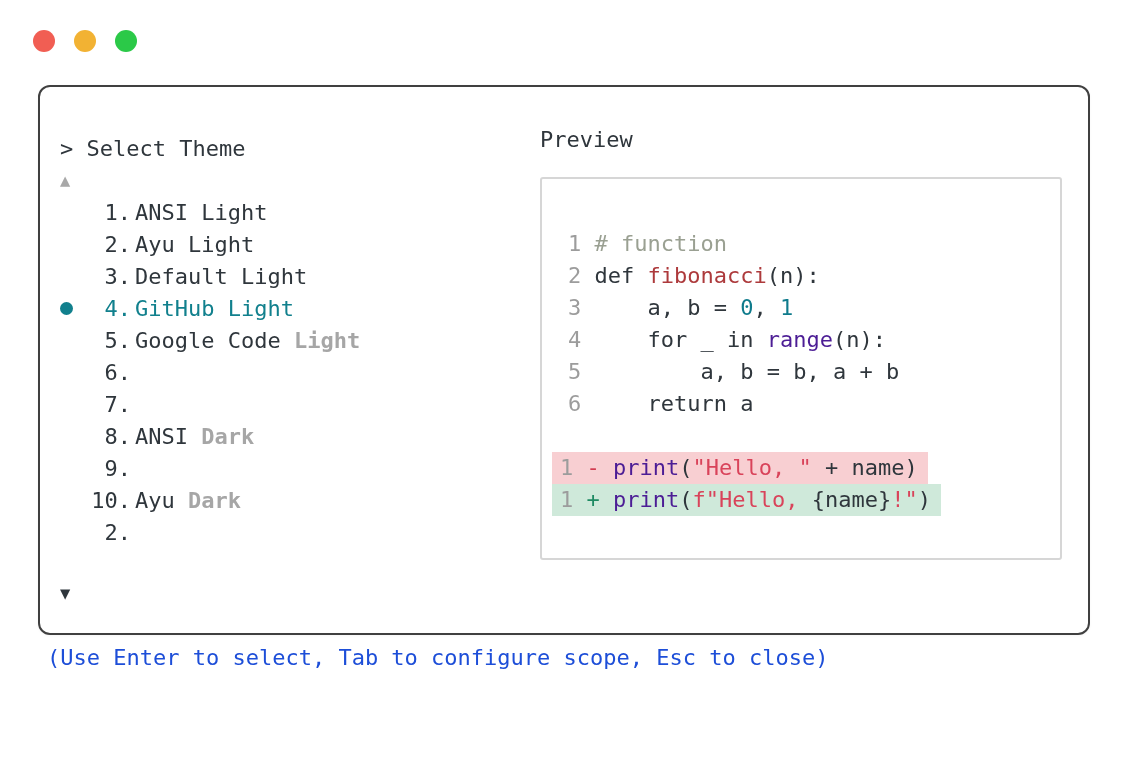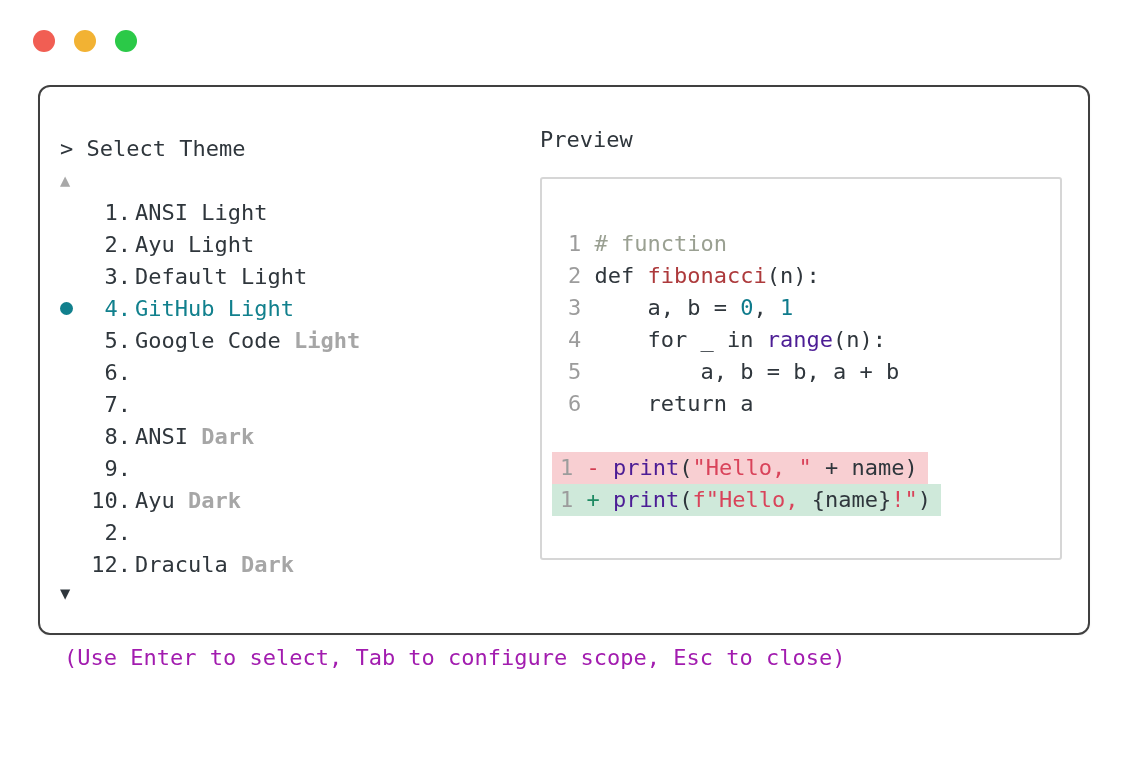--- a/index.html
+++ b/index.html
@@ -22,22 +22,22 @@
   .scroll-down{position:absolute;left:20px;top:490px;height:32px;line-height:32px;
                font-size:17px;color:#2f363c;}
   .theme-list{position:absolute;left:20px;top:109px;}
   .theme-row{display:flex;align-items:center;height:32px;font-size:22px;color:#2f363c;white-space:pre;}
   .bullet-slot{width:30px;display:flex;align-items:center;}
   .bullet{width:13px;height:13px;border-radius:50%;background:#11808d;}
   .theme-num{width:41px;text-align:right;}
   .theme-name{margin-left:4px;}
   .theme-row.selected .theme-num,.theme-row.selected .theme-name{color:#11808d;}
   .suffix-muted{color:#a6a6a6;font-weight:bold;}
-  .footer{position:absolute;left:24px;top:555px;height:32px;line-height:32px;
-          font-size:22px;color:#a21caf;white-space:pre;}
+  .footer{position:absolute;left:7px;top:555px;height:32px;line-height:32px;
+          font-size:22px;color:#1d4ed8;white-space:pre;}
   
   .preview-label{position:absolute;left:500px;top:37px;height:32px;line-height:32px;
                  font-size:22px;color:#2f363c;}
   .preview-box{position:absolute;left:500px;top:90px;width:522px;height:383px;
                border:2px solid #d6d6d6;border-radius:3px;background:#ffffff;box-sizing:border-box;}
   .code-area{padding:49px 0 0 26px;font-size:22px;line-height:32px;white-space:pre;color:#2f363c;}
   .code-line{height:32px;}
   .spacer-line{height:32px;}
   .ln{color:#9c9c9c;}
   .diff-wrap{height:32px;}
@@ -74,21 +74,20 @@
         <div class="theme-row"><span class="bullet-slot"></span><span class="theme-num">2.</span><span class="theme-name">Ayu Light</span></div>
         <div class="theme-row"><span class="bullet-slot"></span><span class="theme-num">3.</span><span class="theme-name">Default Light</span></div>
         <div class="theme-row selected"><span class="bullet-slot"><span class="bullet"></span></span><span class="theme-num">4.</span><span class="theme-name">GitHub Light</span></div>
         <div class="theme-row"><span class="bullet-slot"></span><span class="theme-num">5.</span><span class="theme-name">Google Code <span class="suffix-muted">Light</span></span></div>
         <div class="theme-row"><span class="bullet-slot"></span><span class="theme-num">6.</span></div>
         <div class="theme-row"><span class="bullet-slot"></span><span class="theme-num">7.</span></div>
         <div class="theme-row"><span class="bullet-slot"></span><span class="theme-num">8.</span><span class="theme-name">ANSI <span class="suffix-muted">Dark</span></span></div>
         <div class="theme-row"><span class="bullet-slot"></span><span class="theme-num">9.</span></div>
         <div class="theme-row"><span class="bullet-slot"></span><span class="theme-num">10.</span><span class="theme-name">Ayu <span class="suffix-muted">Dark</span></span></div>
         <div class="theme-row"><span class="bullet-slot"></span><span class="theme-num">2.</span></div>
-        <div class="theme-row"><span class="bullet-slot"></span><span class="theme-num">12.</span><span class="theme-name">Dracula <span class="suffix-muted">Dark</span></span></div>
       </div>
 
     <div class="scroll-down">▼</div>
 
     <div class="footer">(Use Enter to select, Tab to configure scope, Esc to close)</div>
 
     <div class="preview-label">Preview</div>
 
     <div class="preview-box">
       <div class="code-area" id="code-area"><div class="code-line"><span class="ln">1 </span><span class="tok-comment"># function</span></div><div class="code-line"><span class="ln">2 </span><span class="tok-text">def </span><span class="tok-function">fibonacci</span><span class="tok-text">(n):</span></div><div class="code-line"><span class="ln">3 </span><span class="tok-text">    a, b = </span><span class="tok-number">0</span><span class="tok-text">, </span><span class="tok-number">1</span></div><div class="code-line"><span class="ln">4 </span><span class="tok-text">    for _ in </span><span class="tok-builtin">range</span><span class="tok-text">(n):</span></div><div class="code-line"><span class="ln">5 </span><span class="tok-text">        a, b = b, a + b</span></div><div class="code-line"><span class="ln">6 </span><span class="tok-text">    return a</span></div><div class="spacer-line"></div><div class="diff-wrap"><div class="diff-line removed"><span class="ln">1 </span><span class="tok-removed-sign">- </span><span class="tok-builtin">print</span><span class="tok-text">(</span><span class="tok-string">"Hello, "</span><span class="tok-text"> + name)</span></div></div><div class="diff-wrap"><div class="diff-line added"><span class="ln">1 </span><span class="tok-added-sign">+ </span><span class="tok-builtin">print</span><span class="tok-text">(</span><span class="tok-string">f"Hello, </span><span class="tok-text">{name}</span><span class="tok-string">!"</span><span class="tok-text">)</span></div></div></div>

